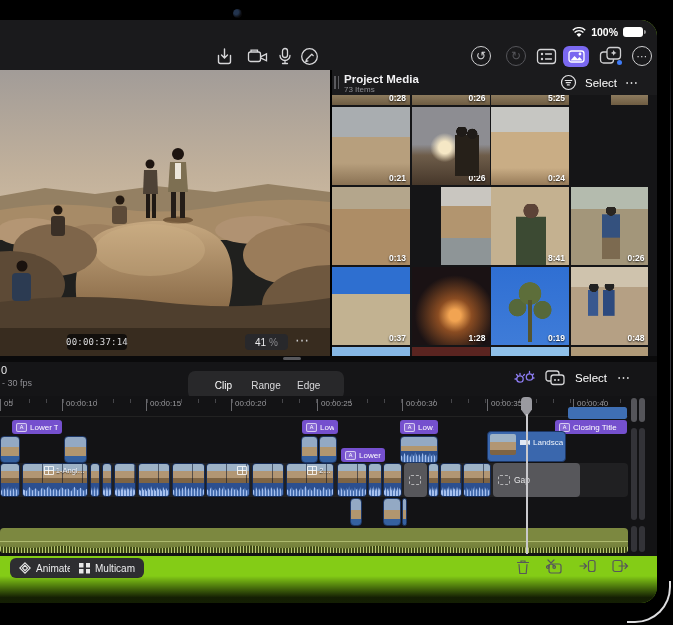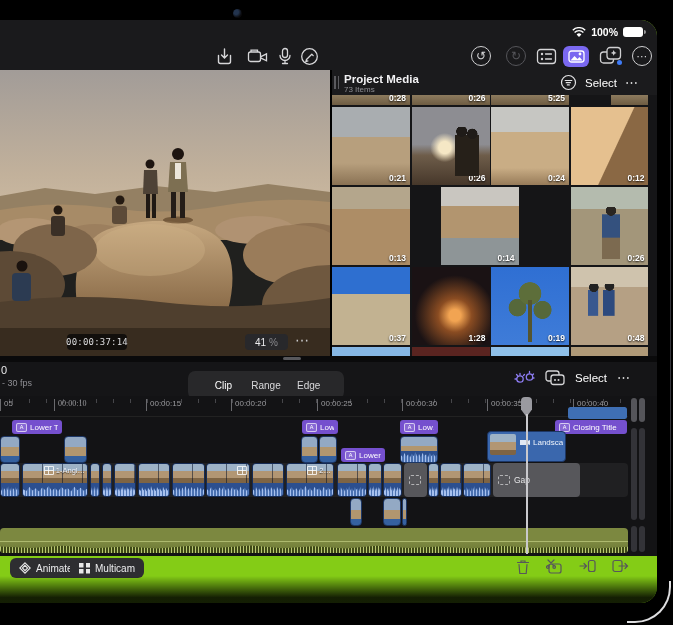--- a/index.html
+++ b/index.html
@@ -355,28 +355,28 @@
             </div>
             <div class="thumb sc-rocks-sky" style="left: 0px; top: 12px; width: 78px; height: 78px;">
               <span class="dur">0:21</span>
             </div>
             <div class="thumb sc-sunset-people" style="left: 79.5px; top: 12px; width: 78px; height: 78px;">
               <span class="dur">0:26</span>
             </div>
             <div class="thumb sc-hillside" style="left: 159px; top: 12px; width: 78px; height: 78px;">
               <span class="dur">0:24</span>
             </div>
-            <div class="thumb sc-rock-close" style="left: 238.5px; top: 12px; width: 78px; height: 78px;">
-              <span class="dur">0:12</span>
-            </div>
             <div class="thumb sc-rocks-warm" style="left: 0px; top: 92px; width: 78px; height: 78px;">
               <span class="dur">0:13</span>
             </div>
             <div class="thumb sc-rocks-water" style="left: 79.5px; top: 92px; width: 78px; height: 78px; margin-left: 29px;">
               <span class="dur">0:14</span>
+            </div>
+            <div class="thumb sc-woman-talking" style="left: 159px; top: 92px; width: 78px; height: 78px;">
+              <span class="dur">8:41</span>
             </div>
             <div class="thumb sc-backpacker" style="left: 238.5px; top: 92px; width: 78px; height: 78px;">
               <span class="dur">0:26</span>
             </div>
             <div class="thumb sc-rocks-bluesky" style="left: 0px; top: 172px; width: 78px; height: 78px;">
               <span class="dur">0:37</span>
             </div>
             <div class="thumb sc-campfire" style="left: 79.5px; top: 172px; width: 78px; height: 78px;">
               <span class="dur">1:28</span>
             </div>
@@ -420,21 +420,21 @@
           <circle cx="13.5" cy="10" r="1" fill="#d4d4d6" stroke="none"></circle>
         </svg>
         <span class="tl-select">Select</span>
         <span class="tl-more">⋯</span>
       </div>
     </div>
 
     <div class="tracks">
       <div class="ruler">
           <span class="rlabel" style="left: 0px;">05</span>
-          <span class="rlabel" style="left: 54px; font-family: Liberation Serif, serif;">00:00:10</span>
+          <span class="rlabel" style="left: 62px;">00:00:10</span>
           <span class="rlabel" style="left: 146px;">00:00:15</span>
           <span class="rlabel" style="left: 231px;">00:00:20</span>
           <span class="rlabel" style="left: 317px;">00:00:25</span>
           <span class="rlabel" style="left: 402px;">00:00:30</span>
           <span class="rlabel" style="left: 487px;">00:00:35</span>
           <span class="rlabel" style="left: 573px;">00:00:40</span>
         </div>
       <div class="track-bg"></div>
       <div>
           <div class="clip k-title" style="left: 12px; top: 24px; width: 50px; height: 14px;">

